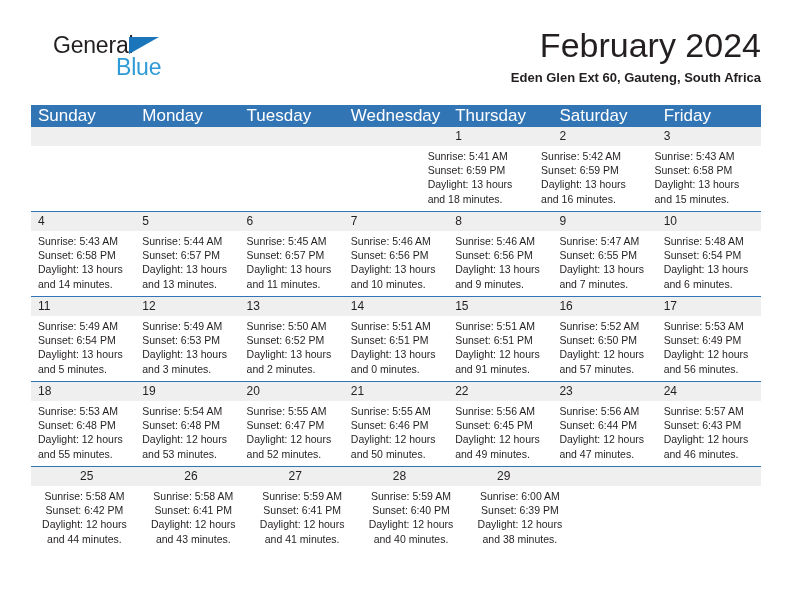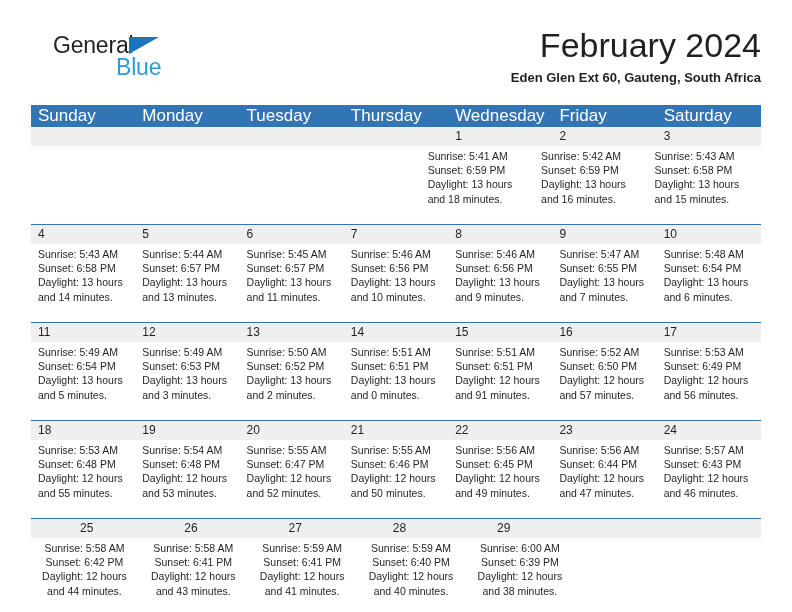--- a/index.html
+++ b/index.html
@@ -130,21 +130,21 @@
     flex: 1 1 0;
     font-size: 12px;
     line-height: 19px;
     padding-left: 7px;
     box-sizing: border-box;
     color: #231f20;
   }
 
   .week-body {
     display: flex;
-    height: 78px;
+    height: 65px;
     background: #ffffff;
   }
   .info-cell {
     flex: 1 1 0;
     padding: 3px 9px 0 7px;
     box-sizing: border-box;
     font-size: 10.5px;
     line-height: 14.2px;
     color: #231f20;
   }
@@ -174,24 +174,24 @@
     </div>
 
   </div>
 
   <div class="calendar">
 
     <div class="dow-row">
       <div class="dow-cell">Sunday</div>
       <div class="dow-cell">Monday</div>
       <div class="dow-cell">Tuesday</div>
+      <div class="dow-cell">Wednesday</div>
       <div class="dow-cell">Thursday</div>
-      <div class="dow-cell">Wednesday</div>
+      <div class="dow-cell">Saturday</div>
       <div class="dow-cell">Friday</div>
-      <div class="dow-cell">Saturday</div>
     </div>
 
     <div id="weeks-container">
         <div class="week">
           <div class="week-dates">
             <div class="date-cell"></div>
             <div class="date-cell"></div>
             <div class="date-cell"></div>
             <div class="date-cell"></div>
             <div class="date-cell">1</div>

